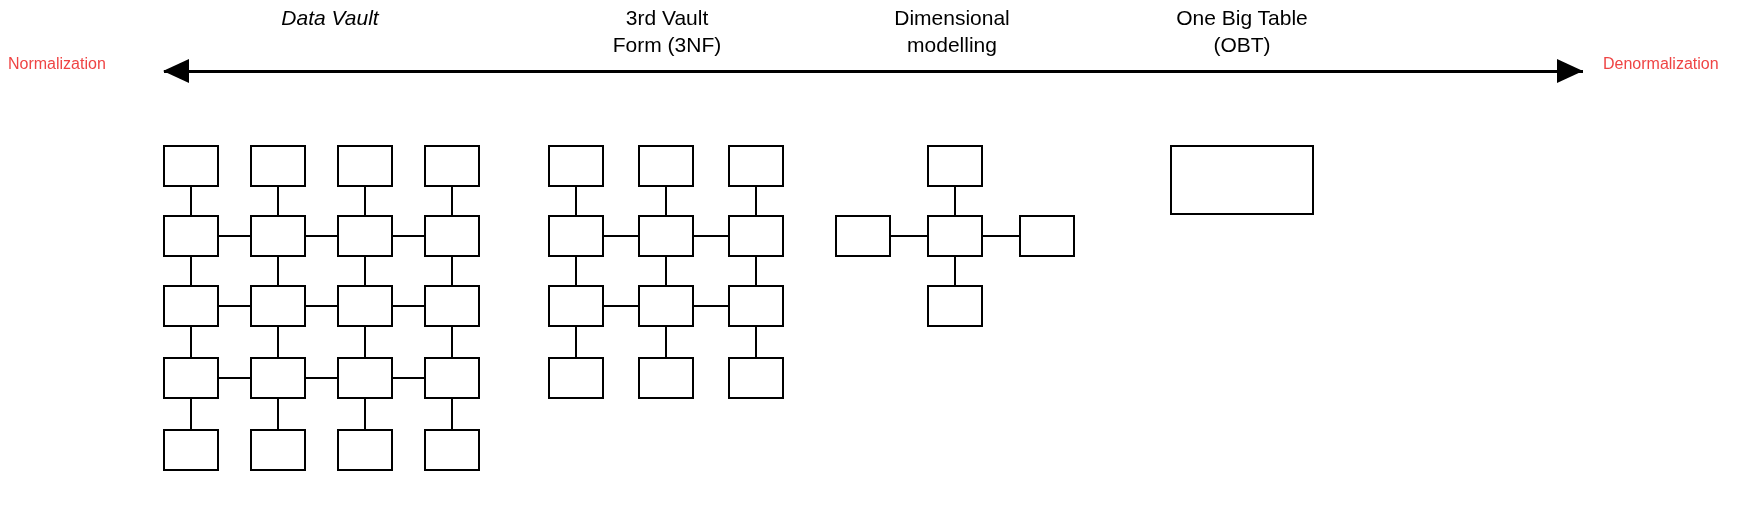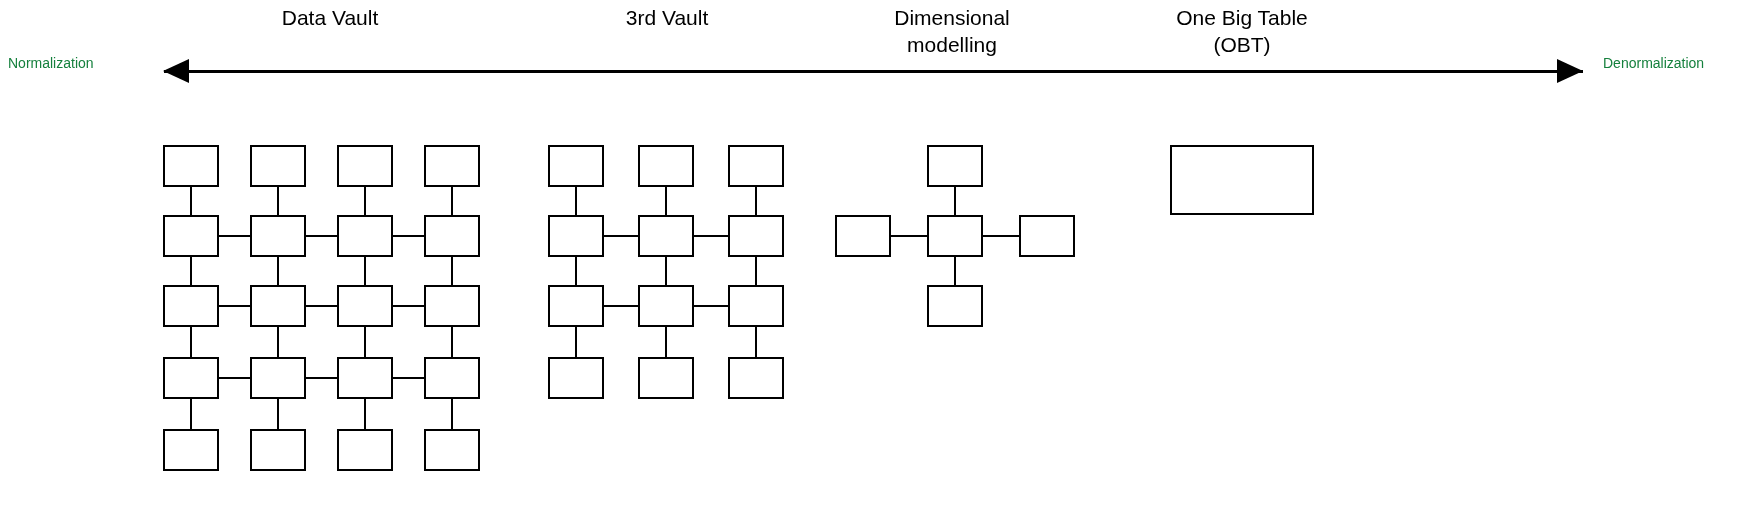--- a/index.html
+++ b/index.html
@@ -15,24 +15,24 @@
     position: relative;
     width: 1742px;
     height: 524px;
     background: #ffffff;
     overflow: hidden;
   }
 
   
   .axis-label {
     position: absolute;
-    font-size: 14px;
+    font-size: 16px;
     line-height: 25px;
     white-space: nowrap;
-    color: #15803d;
+    color: #ef4444;
   }
   .axis-label.left  { left: 8px;  top: 51px; }
   .axis-label.right { left: 1603px; top: 51px; }
 
   .stage-label {
     position: absolute;
     text-align: center;
     font-size: 21px;
     line-height: 27px;
     color: #000;
@@ -89,26 +89,27 @@
 <div id="canvas">
 
   <div class="axis-label left">Normalization</div>
 
   <div class="axis-label right">Denormalization</div>
 
   <div class="arrow-head left"></div>
   <div class="arrow-line"></div>
   <div class="arrow-head right"></div>
 
-  <div class="stage-label" style="left:230px; top:4px; width:200px;">
+  <div class="stage-label" style="left:230px; top:4px; width:200px;font-style:italic;">
     <span class="l1">Data Vault</span>
   </div>
 
   <div class="stage-label" style="left:567px; top:4px; width:200px;">
     <span class="l1">3rd Vault</span>
+    <span class="l2">Form (3NF)</span>
   </div>
 
   <div class="stage-label" style="left:1142px; top:4px; width:200px;">
     <span class="l1">One Big Table</span>
     <span class="l2">(OBT)</span>
   </div>
 
   <div class="stage-label" style="left:852px; top:4px; width:200px;">
     <span class="l1">Dimensional</span>
     <span class="l2">modelling</span>

